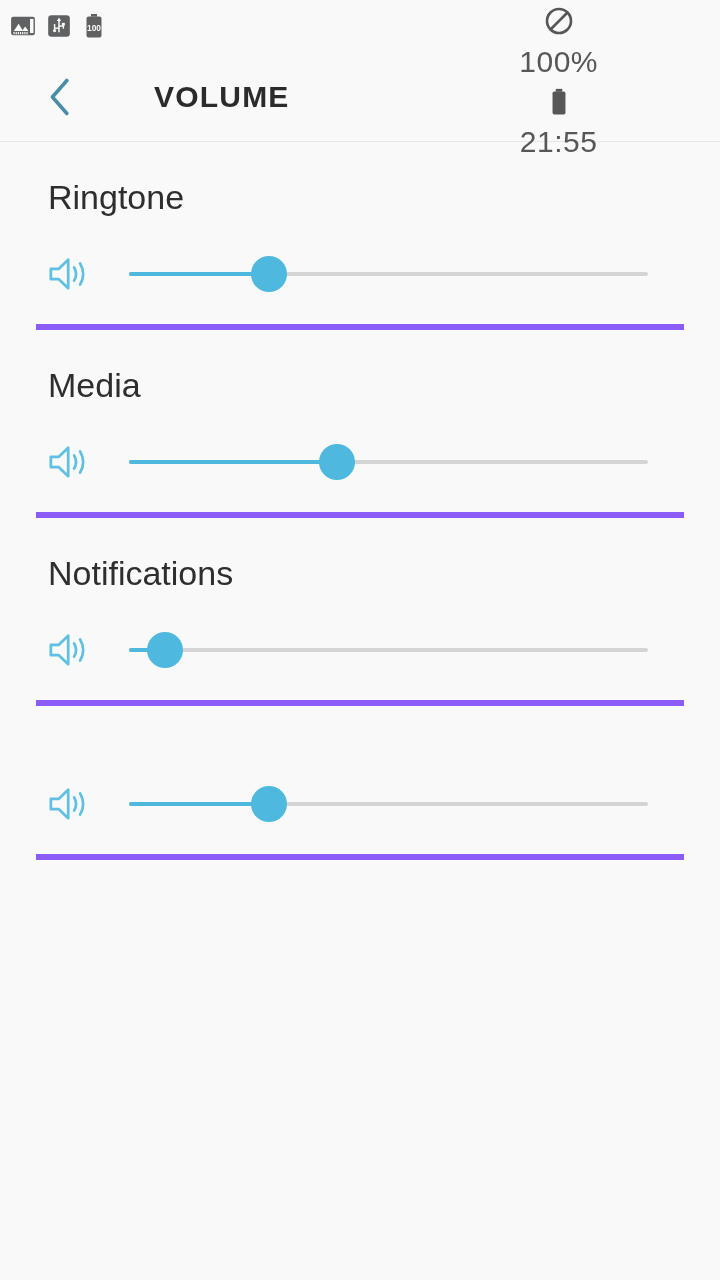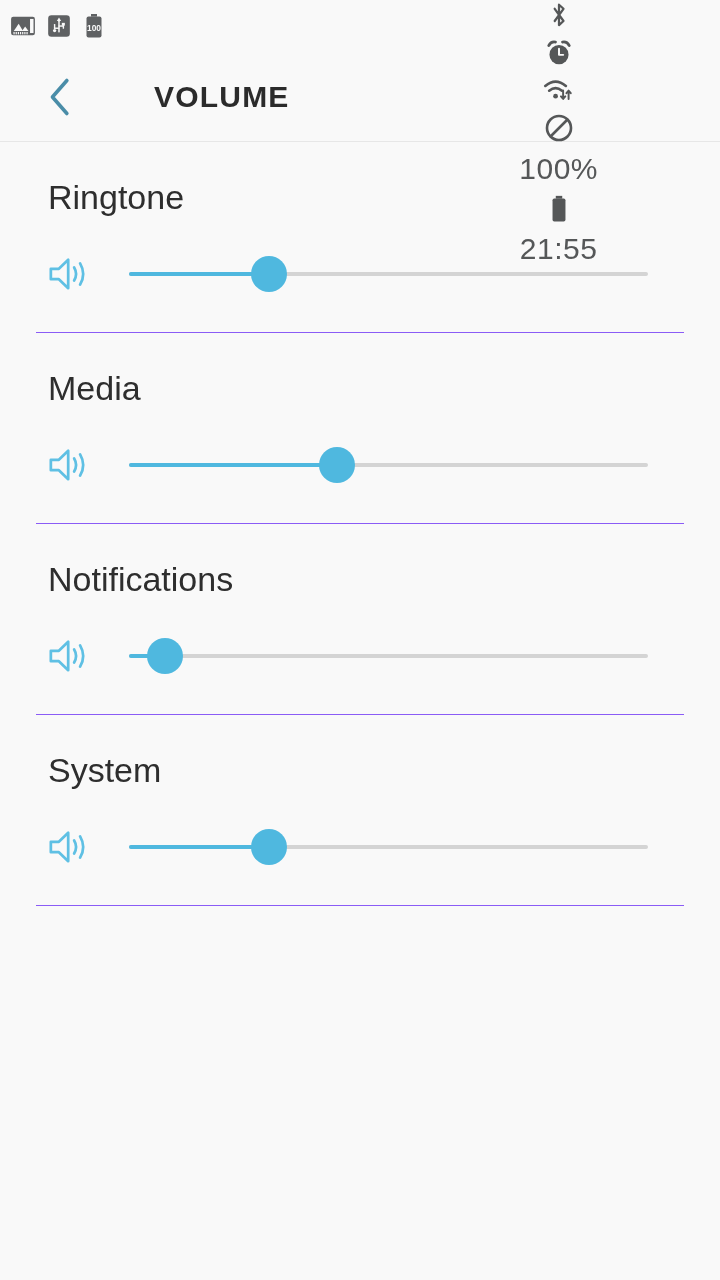--- a/index.html
+++ b/index.html
@@ -10,20 +10,21 @@
     overflow:hidden;
   }
 
   
   .status-bar{
     position:relative;
     height:52px;
     width:612px;
     background:#f9f9f9;
     display:flex;
+    align-items:center;
     justify-content:space-between;
     padding:0 14px 0 10px;
   }
   .status-left{ display:flex; align-items:center; gap:10px; }
   .status-right{ display:flex; align-items:center; gap:9px;flex-direction:column; }
   .sb-icon{ display:flex; align-items:center; justify-content:center; }
   .sb-text{
     font-size:30px;
     color:#555758;
     letter-spacing:.5px;
@@ -55,22 +56,22 @@
   }
 
   
   .content{ background:#f9f9f9; }
   .vol-row{
     position:relative;
     padding:0 36px;
   }
   .vol-row .inner{
     padding-top:38px;
-    padding-bottom:36px;
-    border-bottom:1px solid #8b5cf6;
+    padding-bottom:28px;
+    border-bottom:6px solid #8b5cf6;
   }
   .vol-label{
     font-size:34px;
     color:#2e2e2e;
     font-weight:400;
     padding-left:12px;
     line-height:1;
   }
   .slider-line{
     display:flex;
@@ -281,21 +282,20 @@
           <div class="track"></div>
           <div class="fill" style="width: 7%;"></div>
           <div class="thumb" style="left: 7%;"></div>
         </div>
       </div>
     </div>
   </div>
 
   <div class="vol-row">
     <div class="inner">
-      <div class="vol-label">System</div>
       <div class="slider-line">
         <span class="speaker">
           <svg width="48" height="42" viewBox="0 0 34 30">
             <path d="M2.2 11 L8.4 11 L15.6 4 L15.6 26 L8.4 19 L2.2 19 Z" stroke="#5fc0e4" stroke-width="2.1" fill="none" stroke-linejoin="round"></path>
             <path d="M20.2 10 Q23.2 15 20.2 20" stroke="#5fc0e4" stroke-width="2.1" fill="none" stroke-linecap="round"></path>
             <path d="M24.8 6.8 Q29.6 15 24.8 23.2" stroke="#5fc0e4" stroke-width="2.1" fill="none" stroke-linecap="round"></path>
           </svg>
         </span>
         <div class="slider">
           <div class="track"></div>

